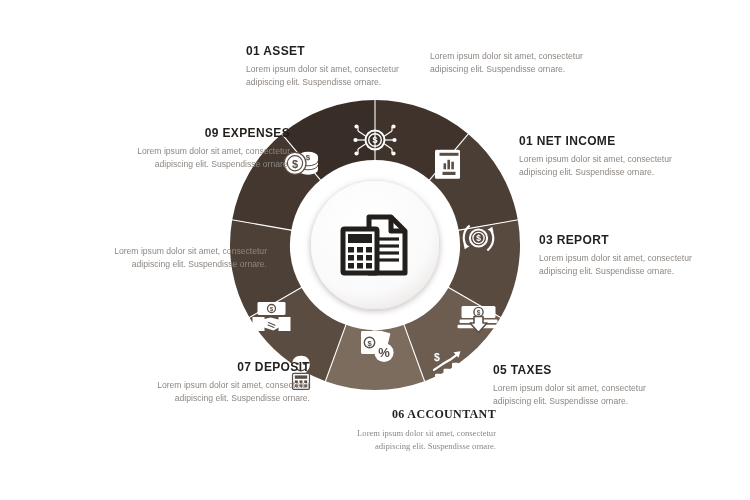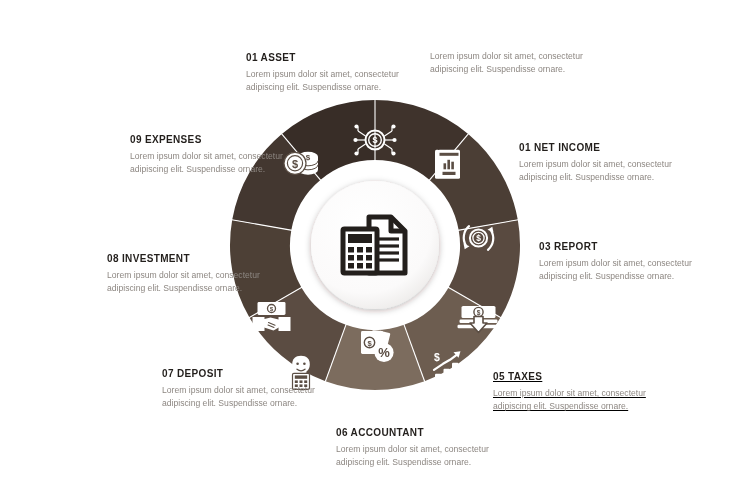--- a/index.html
+++ b/index.html
@@ -17,47 +17,47 @@
   }
   .wheel {
     position: absolute;
     left: 225px; top: 95px;
     width: 300px; height: 300px;
   }
   .wheel svg { display: block; }
 
   .callout { position: absolute; }
   .callout .c-title {
-    font-size: 10px;
+    font-size: 12px;
     font-weight: 700;
     letter-spacing: 0.35px;
     color: #231f1c;
-    margin: 8px 0 5px 0;
+    margin: 0 0 5px 0;
     white-space: nowrap;
   }
   .callout .c-body {
     font-size: 8.6px;
     line-height: 1.55;
     color: #8d8782;
     margin: 0;
     max-width: 160px;
   }
   .callout.right .c-title,
   .callout.right .c-body { text-align: left; }
   .callout.left .c-title,
-  .callout.left .c-body { text-align: left; }
+  .callout.left .c-body { text-align: right; }
 
   
   #co-01 { left: 246px; top: 44px; }
   #co-02 { left: 430px; top: 50px; }
   #co-03 { left: 519px; top: 134px; }
   #co-04 { left: 539px; top: 233px; }
-  #co-05 { left: 493px; top: 363px; text-decoration: underline; }
-  #co-06 { left: 336px; top: 419px; }
-  #co-07 { left: 162px; top: 360px; }
+  #co-05 { left: 493px; top: 363px; }
+  #co-06 { left: 336px; top: 407px; font-family: Liberation Serif, serif; }
+  #co-07 { left: 150px; top: 360px; }
   #co-08 { left: 107px; top: 245px; }
   #co-09 { left: 130px; top: 126px; }
 </style>
 </head>
 <body>
 
 <div id="page">
 
   <div class="wheel">
     <svg width="300" height="300" viewBox="0 0 300 300" xmlns="http://www.w3.org/2000/svg">
@@ -291,21 +291,20 @@
     <p class="c-title">06 ACCOUNTANT</p>
     <p class="c-body">Lorem ipsum dolor sit amet, consectetur adipiscing elit. Suspendisse ornare.</p>
   </div>
 
   <div class="callout left" id="co-07">
     <p class="c-title">07 DEPOSIT</p>
     <p class="c-body">Lorem ipsum dolor sit amet, consectetur adipiscing elit. Suspendisse ornare.</p>
   </div>
 
   <div class="callout left" id="co-08">
-    <p class="c-title">08 INVESTMENT</p>
     <p class="c-body">Lorem ipsum dolor sit amet, consectetur adipiscing elit. Suspendisse ornare.</p>
   </div>
 
   <div class="callout left" id="co-09">
     <p class="c-title">09 EXPENSES</p>
     <p class="c-body">Lorem ipsum dolor sit amet, consectetur adipiscing elit. Suspendisse ornare.</p>
   </div>
 
 </div>
 

